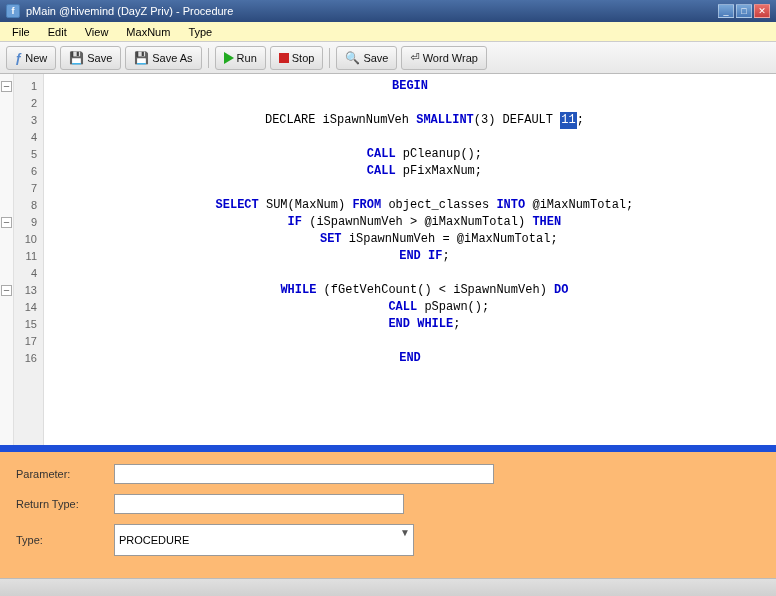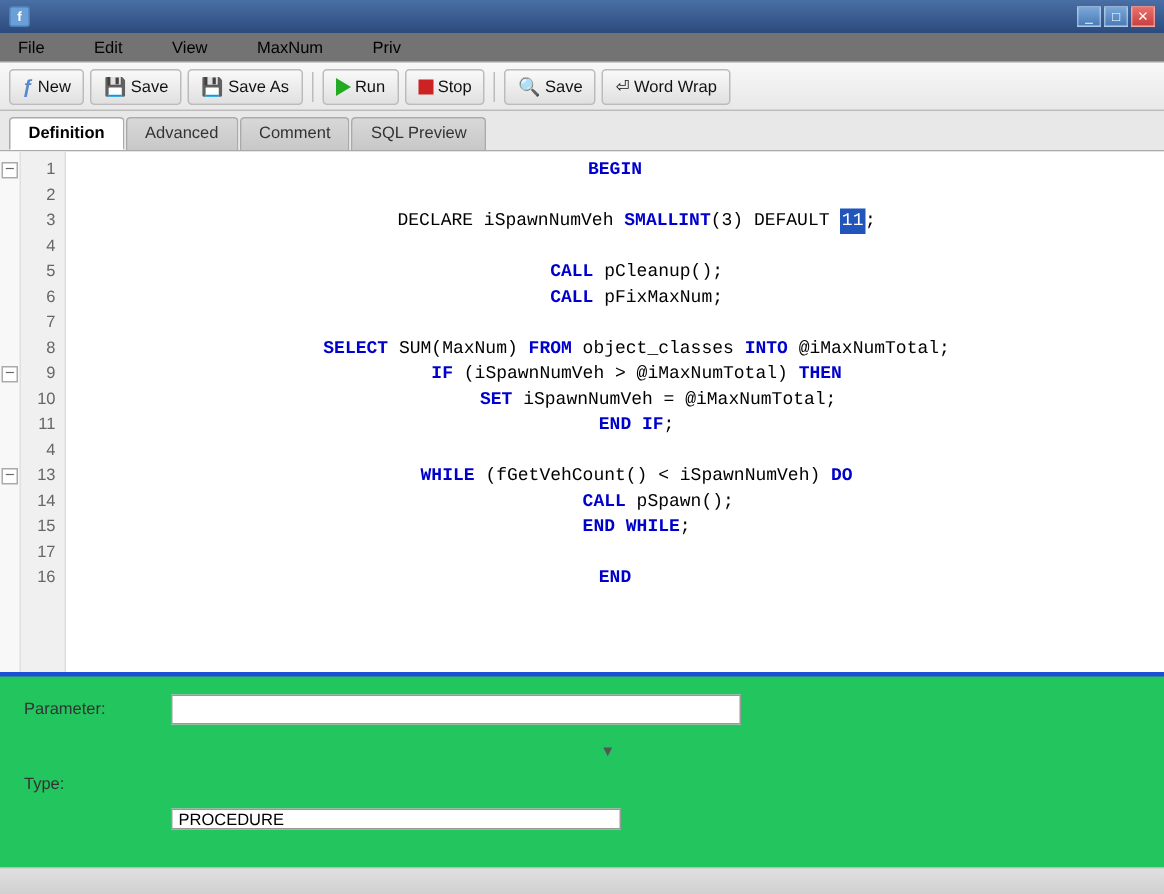--- a/index.html
+++ b/index.html
@@ -54,27 +54,27 @@
       display: flex;
       align-items: center;
       justify-content: center;
       font-size: 9px;
       color: white;
     }
     .title-btn.close { background: linear-gradient(to bottom, #e8706a, #c84040); }
 
     
     .menu-bar {
-      background: #737373;
+      background: #fef9c3;
       border-bottom: 1px solid #ccc;
       height: 20px;
       display: flex;
       align-items: center;
       padding: 0 4px;
-      gap: 17px;
+      gap: 2px;
     }
     .menu-item {
       padding: 2px 8px;
       cursor: pointer;
       font-size: 11px;
       color: #000;
     }
 
     
     .toolbar {
@@ -201,22 +201,22 @@
       min-height: 0;
     }
     .editor-inner {
       flex: 1;
       overflow: hidden;
       background: white;
     }
 
     
     .properties-panel {
-      background: #22c55e;
-      border-top: 3px solid #1d4ed8;
+      background: #fdba74;
+      border-top: 7px solid #1d4ed8;
       padding: 12px 16px;
       min-height: 130px;
     }
     .prop-row {
       display: flex;
       align-items: center;
       margin-bottom: 10px;
       gap: 8px;
     }
     .prop-label {
@@ -235,27 +235,26 @@
       font-size: 11px;
     }
     .prop-select-wrapper {
       position: relative;
       display: inline-block;
       max-width: 300px;
       width: 300px;
     }
     .prop-select {
       width: 100%;
-      height: 14px;
+      height: 32px;
       border: 1px solid #999;
       background: white;
       padding: 1px 20px 1px 4px;
       font-size: 11px;
       appearance: none;
-      margin-top: 46px;
       -webkit-appearance: none;
     }
     .select-arrow {
       position: absolute;
       right: 4px;
       top: 3px;
       pointer-events: none;
       font-size: 10px;
       color: #555;
     }
@@ -275,34 +274,35 @@
     .code-line { height: 17px; display: flex; align-items: center; justify-content: center; }
   </style>
 </head>
 <body>
 
 <div class="title-bar">
   <div class="title-bar-left">
     <div class="title-icon">
       <span style="color:#fff;font-weight:bold;font-size:9px;">f</span>
     </div>
+    <span>pMain @hivemind (DayZ Priv) - Procedure</span>
   </div>
   <div class="title-bar-controls">
     <div class="title-btn">_</div>
     <div class="title-btn">□</div>
     <div class="title-btn close">✕</div>
   </div>
 </div>
 
 <div class="menu-bar">
   <span class="menu-item">File</span>
   <span class="menu-item">Edit</span>
   <span class="menu-item">View</span>
   <span class="menu-item">MaxNum</span>
-  <span class="menu-item">Priv</span>
+  <span class="menu-item">Type</span>
 </div>
 
 <div class="toolbar">
   <button class="toolbar-btn">
     <span style="color:#5588cc;font-size:13px;font-weight:bold;">ƒ</span>
     <span>New</span>
   </button>
   <button class="toolbar-btn">
     <span style="color:#336633;font-size:12px;">💾</span>
     <span>Save</span>
@@ -326,26 +326,20 @@
     <span>Save</span>
   </button>
   <button class="toolbar-btn">
     <span style="font-size:11px;">⏎</span>
     <span>Word Wrap</span>
   </button>
 </div>
 
 <div class="main-content">
 
-  <div class="tab-bar">
-    <div class="tab active">Definition</div>
-    <div class="tab">Advanced</div>
-    <div class="tab">Comment</div>
-    <div class="tab">SQL Preview</div>
-  </div>
 
   <div class="editor-section">
     <div class="editor-inner">
       <div class="code-area">
 
         <div class="fold-indicators" id="fold-indicators">
             <div class="fold-icon" style="color: rgb(102, 102, 102); font-size: 11px; border: 1px solid rgb(170, 170, 170); width: 11px; height: 11px; line-height: 9px; margin: 3px auto; display: flex; align-items: center; justify-content: center; background: white;">−</div>
             <div class="fold-icon"></div>
             <div class="fold-icon"></div>
             <div class="fold-icon"></div>
@@ -388,20 +382,24 @@
       </div>
     </div>
   </div>
 
   <div class="properties-panel">
     <div class="prop-row">
       <span class="prop-label">Parameter:</span>
       <input class="prop-input" type="text" style="max-width: 380px; width: 380px;" value="">
     </div>
     <div class="prop-row">
+      <span class="prop-label">Return Type:</span>
+      <input class="prop-input" type="text" style="max-width: 290px; width: 290px;" value="">
+    </div>
+    <div class="prop-row">
       <span class="prop-label">Type:</span>
       <div class="prop-select-wrapper">
         <select class="prop-select">
           <option value="PROCEDURE">PROCEDURE</option>
           <option value="FUNCTION">FUNCTION</option>
           <option value="TRIGGER">TRIGGER</option>
         </select>
         <span class="select-arrow">▼</span>
       </div>
     </div>

